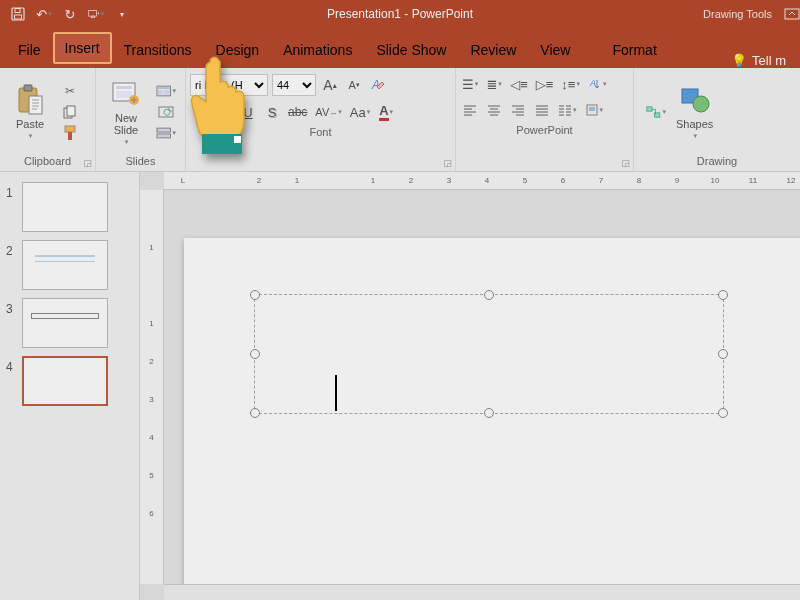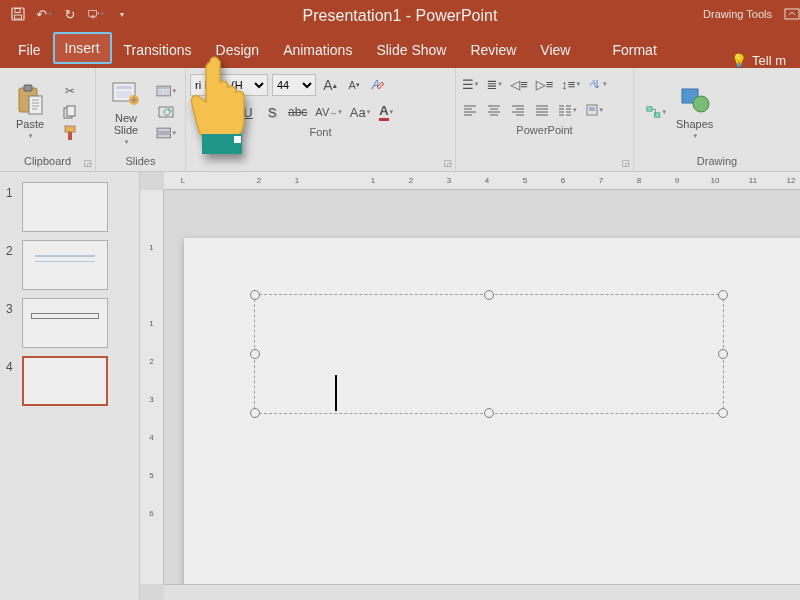--- a/index.html
+++ b/index.html
@@ -2,29 +2,29 @@
 <html><head>
 <meta charset="utf-8">
 <style>
 * { margin: 0; padding: 0; box-sizing: border-box; font-family: "Segoe UI", sans-serif; }
 body { width: 800px; height: 600px; overflow: hidden; background: #fff; position: relative; }
 
 
 .titlebar { height: 28px; background: #b7472a; display: flex; align-items: center; color: #fff; font-size: 11px; }
 .qat { display: flex; align-items: center; gap: 10px; padding: 0 10px; }
 .qat .icon { width: 16px; height: 16px; display: inline-flex; align-items: center; justify-content: center; font-size: 13px; color: #fff; opacity: .9; }
-.title-center { position: absolute; left: 0; right: 0; text-align: center; font-size: 16px; color: #fff; pointer-events: none; top: 7px; }
+.title-center { position: absolute; left: 0; right: 0; text-align: center; font-size: 12px; color: #fff; pointer-events: none; top: 7px; }
 .title-right { margin-left: auto; display: flex; gap: 12px; align-items: center; font-size: 11px; color: #fff; opacity: .9; }
 
 
 .tabstrip { height: 40px; background: #b7472a; display: flex; align-items: flex-end; padding: 0 6px; position: relative; }
-.tab { padding: 8px 12px 10px; color: #ffffff; font-size: 14px; cursor: pointer; }
+.tab { padding: 8px 12px 10px; color: #000000; font-size: 14px; cursor: pointer; }
 .tab.file { background: transparent; }
 .tab.active { background: #f3f3f3; color: #b7472a; border-radius: 2px 2px 0 0; }
-.tab.highlight { background: #c85a3e; border: 2px solid #7dd3fc; border-radius: 2px; margin-bottom: 4px; padding: 6px 10px; }
+.tab.highlight { background: #c85a3e; border: 2px solid #fdba74; border-radius: 2px; margin-bottom: 4px; padding: 6px 10px; }
 .tellme { margin-left: auto; color: #fff; display: flex; align-items: center; gap: 4px; font-size: 13px; padding-right: 8px; }
 
 
 .ribbon { height: 104px; background: #f3f3f3; border-bottom: 1px solid #d6d6d6; display: flex; font-size: 11px; color: #555; }
 .group { border-right: 1px solid #e0e0e0; display: flex; flex-direction: column; height: 100%; position: relative; }
 .group-body { flex: 1; display: flex; align-items: center; padding: 4px 6px 0; gap: 4px; }
 .group-label { height: 20px; line-height: 20px; text-align: center; font-size: 11px; color: #666; }
 .group-dlg { position: absolute; right: 3px; bottom: 3px; font-size: 9px; color: #999; }
 
 .bigbtn { display: flex; flex-direction: column; align-items: center; justify-content: center; padding: 4px 8px; cursor: pointer; gap: 2px; font-size: 11px; color: #555; text-align: center; line-height: 1.1; }

